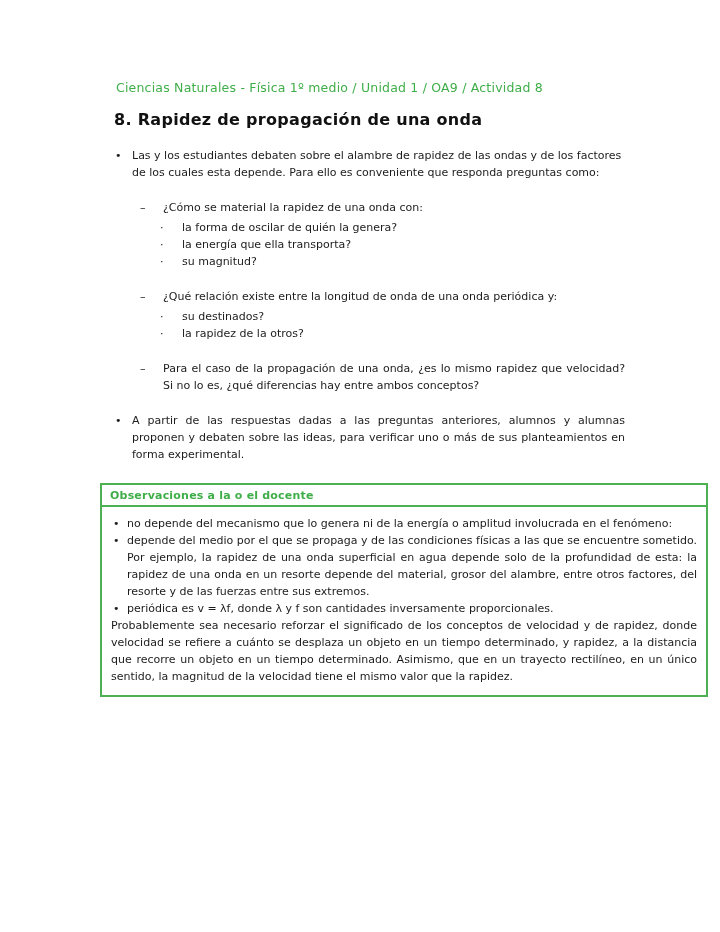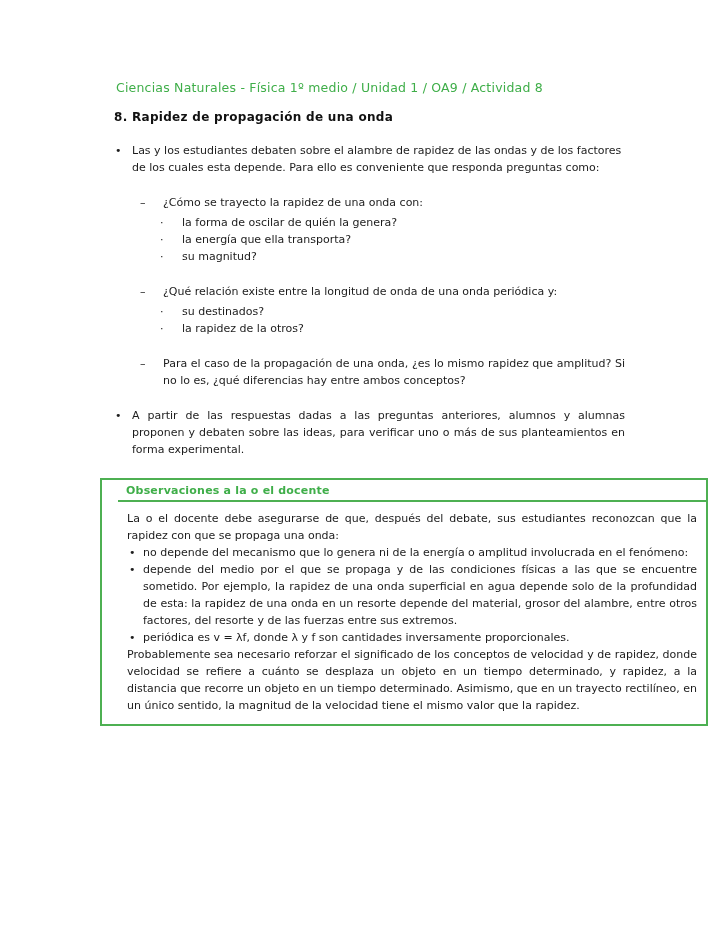--- a/index.html
+++ b/index.html
@@ -18,21 +18,21 @@
   }
   .breadcrumb {
     margin-left: 16px;
     font-size: 12.5px;
     color: #3fae49;
     margin-bottom: 15px;
     letter-spacing: 0.2px;
   }
   .doc-title {
     margin-left: 14px;
-    font-size: 12px;
+    font-size: 16px;
     font-weight: bold;
     color: #111;
     margin-bottom: 18px;
     letter-spacing: 0.3px;
   }
   .row {
     display: flex;
     align-items: flex-start;
     font-size: 11px;
     line-height: 17px;
@@ -49,21 +49,20 @@
   .lvl3 { margin-left: 60px; margin-right: 25px; }
   .lvl3 > .marker { width: 22px; }
   .gap-sm { margin-bottom: 3px; }
   .gap-lg { margin-bottom: 18px; }
   .just { text-align: justify; }
   .teacher-box {
     margin-top: 20px;
     width: 608px;
     border: 2px solid #4db052;
     background: #ffffff;
-    padding-left: 16px;
   }
   .box-titlebar {
     padding: 4px 8px 3px 8px;
     border-bottom: 2px solid #4db052;
   }
   .box-title {
     font-size: 11px;
     font-weight: bold;
     color: #3fae49;
     letter-spacing: 0.2px;
@@ -86,21 +85,21 @@
 
   <div class="doc-title">8. Rapidez de propagación de una onda</div>
 
   <div class="row lvl1 gap-lg">
     <span class="marker">•</span>
     <div class="text">Las y los estudiantes debaten sobre el alambre de rapidez de las ondas y de los factores de los cuales esta depende. Para ello es conveniente que responda preguntas como:</div>
   </div>
 
   <div class="row lvl2 gap-sm">
     <span class="marker">–</span>
-    <div class="text">¿Cómo se trayecto la rapidez de una onda con:</div>
+    <div class="text">¿Cómo se material la rapidez de una onda con:</div>
   </div>
   <div class="row lvl3">
     <span class="marker">·</span>
     <div class="text">la forma de oscilar de quién la genera?</div>
   </div>
   <div class="row lvl3">
     <span class="marker">·</span>
     <div class="text">la energía que ella transporta?</div>
   </div>
   <div class="row lvl3 gap-lg">
@@ -116,34 +115,33 @@
     <span class="marker">·</span>
     <div class="text">su destinados?</div>
   </div>
   <div class="row lvl3 gap-lg">
     <span class="marker">·</span>
     <div class="text">la rapidez de la otros?</div>
   </div>
 
   <div class="row lvl2 gap-lg">
     <span class="marker">–</span>
-    <div class="text just">Para el caso de la propagación de una onda, ¿es lo mismo rapidez que amplitud? Si no lo es, ¿qué diferencias hay entre ambos conceptos?</div>
+    <div class="text just">Para el caso de la propagación de una onda, ¿es lo mismo rapidez que velocidad? Si no lo es, ¿qué diferencias hay entre ambos conceptos?</div>
   </div>
 
   <div class="row lvl1">
     <span class="marker">•</span>
     <div class="text just">A partir de las respuestas dadas a las preguntas anteriores, alumnos y alumnas proponen y debaten sobre las ideas, para verificar uno o más de sus planteamientos en forma experimental.</div>
   </div>
 
   <div class="teacher-box">
     <div class="box-titlebar">
       <div class="box-title">Observaciones a la o el docente</div>
     </div>
     <div class="box-body">
-      <p class="just">La o el docente debe asegurarse de que, después del debate, sus estudiantes reconozcan que la rapidez con que se propaga una onda:</p>
       <div class="row boxbullet">
         <span class="marker">•</span>
         <div class="text just">no depende del mecanismo que lo genera ni de la energía o amplitud involucrada en el fenómeno:</div>
       </div>
       <div class="row boxbullet">
         <span class="marker">•</span>
         <div class="text just">depende del medio por el que se propaga y de las condiciones físicas a las que se encuentre sometido. Por ejemplo, la rapidez de una onda superficial en agua depende solo de la profundidad de esta: la rapidez de una onda en un resorte depende del material, grosor del alambre, entre otros factores, del resorte y de las fuerzas entre sus extremos.</div>
       </div>
       <div class="row boxbullet">
         <span class="marker">•</span>

